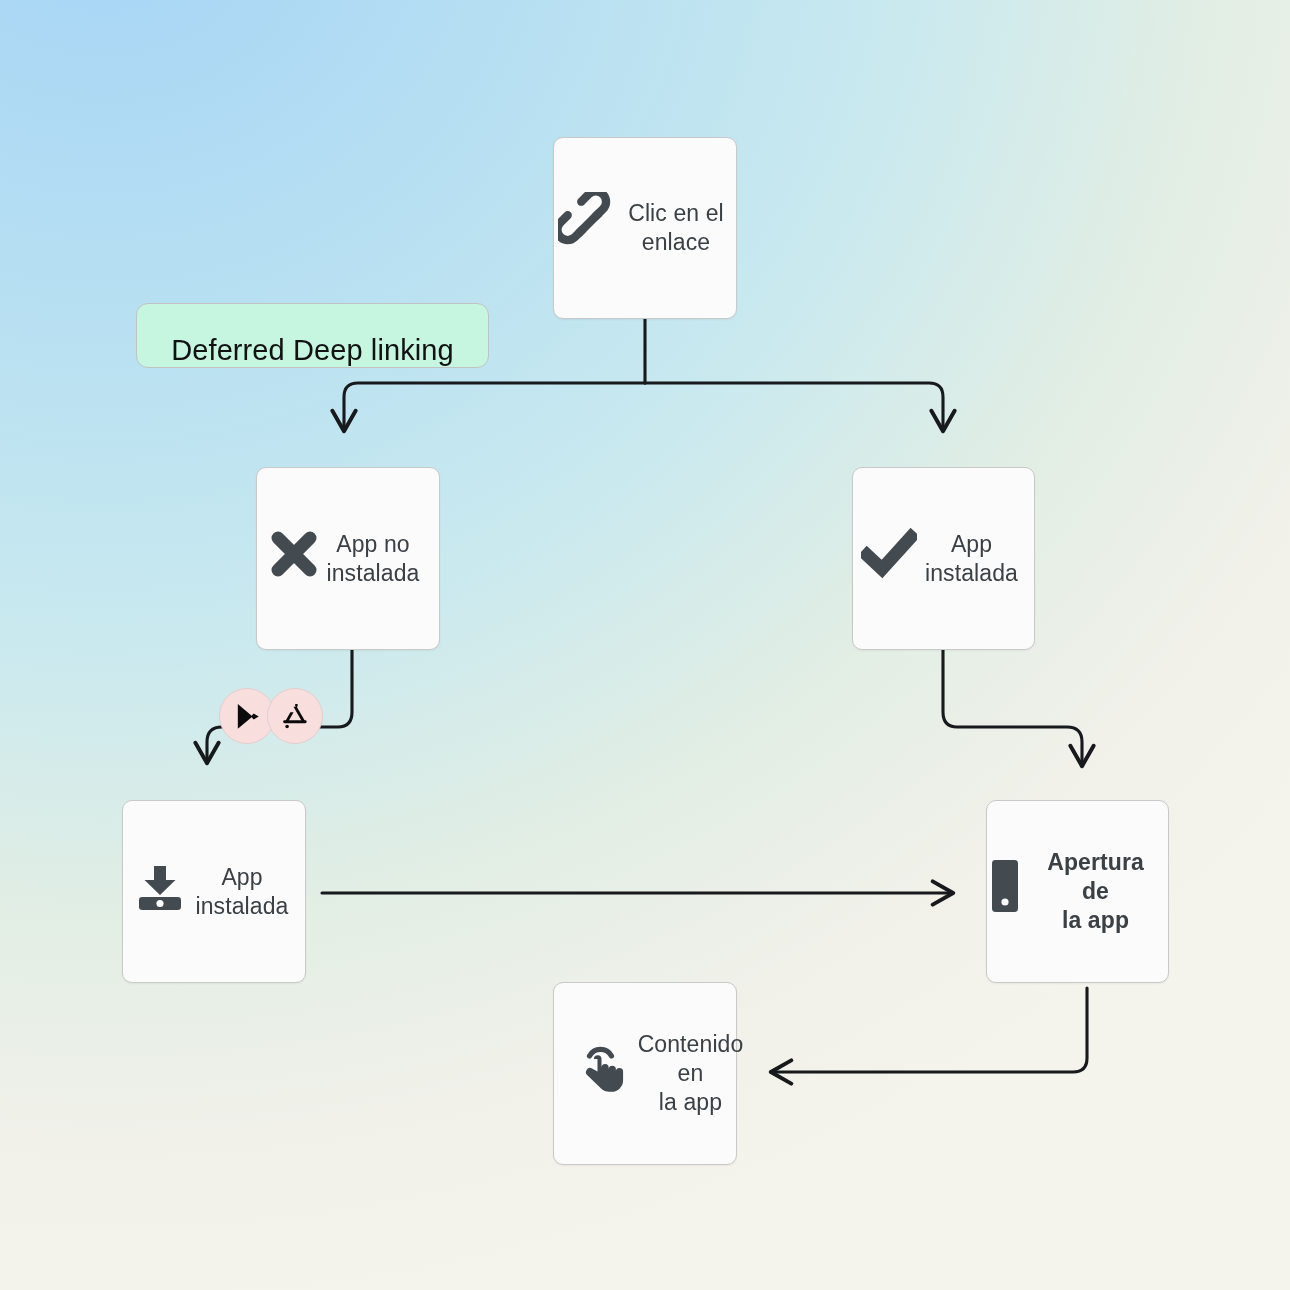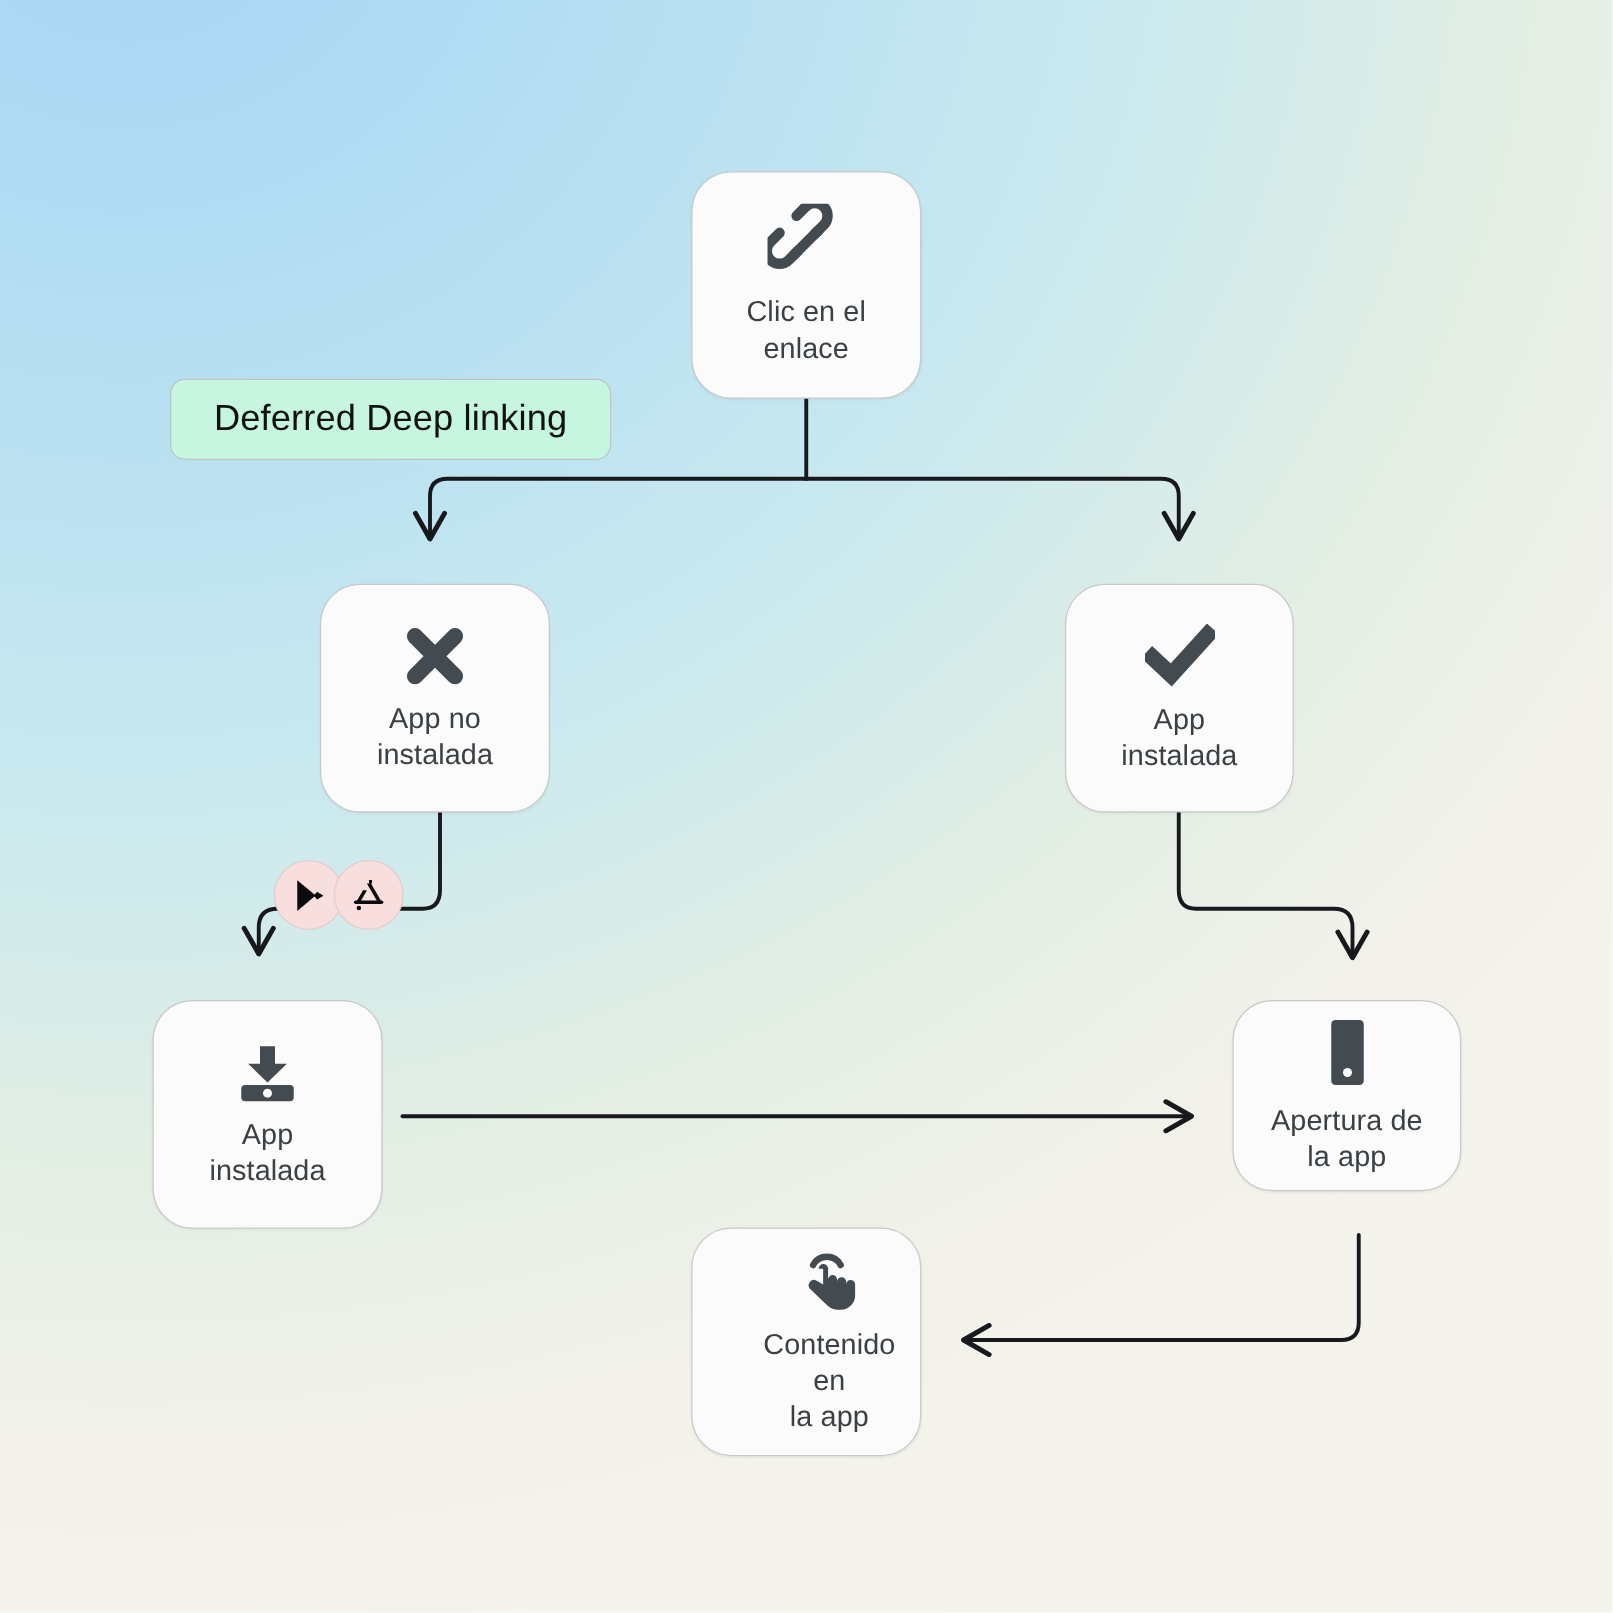--- a/index.html
+++ b/index.html
@@ -20,24 +20,24 @@
   #wires {
     position: absolute;
     left: 0; top: 0;
     width: 1290px;
     height: 1290px;
   }
   .node {
     position: absolute;
     background: #fbfbfb;
     border: 1.6px solid #c9c9c9;
-    border-radius: 32px;
+    border-radius: 10px;
     box-sizing: border-box;
     display: flex;
-    flex-direction: column;
+    flex-direction: row;
     align-items: center;
     justify-content: center;
     box-shadow: 0 1px 2px rgba(0,0,0,0.05);
     z-index: 3;
   }
   .node .icon-wrap {
     display: flex;
     align-items: center;
     justify-content: center;
     margin-bottom: 10px;
@@ -51,21 +51,21 @@
     white-space: pre-line;
     padding: 0 8px;
   }
   .badge {
     position: absolute;
     background: #c6f5e0;
     border: 1.6px solid #c2c2c2;
     border-radius: 12px;
     box-sizing: border-box;
     display: flex;
-    align-items: center;
+    align-items: flex-end;
     justify-content: center;
     color: #121212;
     font-size: 29px;
     letter-spacing: 0.1px;
     z-index: 4;
   }
   .store-row {
     position: absolute;
     display: flex;
     align-items: center;
@@ -188,21 +188,21 @@
       <svg width="56" height="50" viewBox="0 0 56 50">
         <path d="M 22 4 h 12 v 14 h 9.5 L 28 33 L 12.5 18 H 22 Z" fill="#434a50"></path>
         <rect x="7" y="35" width="42" height="13" rx="3.2" fill="#434a50"></rect>
         <circle cx="28" cy="41.5" r="3.6" fill="#fbfbfb"></circle>
       </svg>
     </span>
     <span class="node-label">App
 instalada</span>
   </div>
 
-  <div class="node" style="left:986px; top:800px; width:183px; height:153px;">
+  <div class="node" style="left:986px; top:800px; width:183px; height:183px;font-weight:bold;">
     <span class="icon-wrap">
       <svg width="36" height="58" viewBox="0 0 36 58">
         <rect x="5" y="2" width="26" height="52" rx="3.4" fill="#434a50"></rect>
         <circle cx="18" cy="44" r="3.6" fill="#fbfbfb"></circle>
       </svg>
     </span>
     <span class="node-label">Apertura de
 la app</span>
   </div>
 

